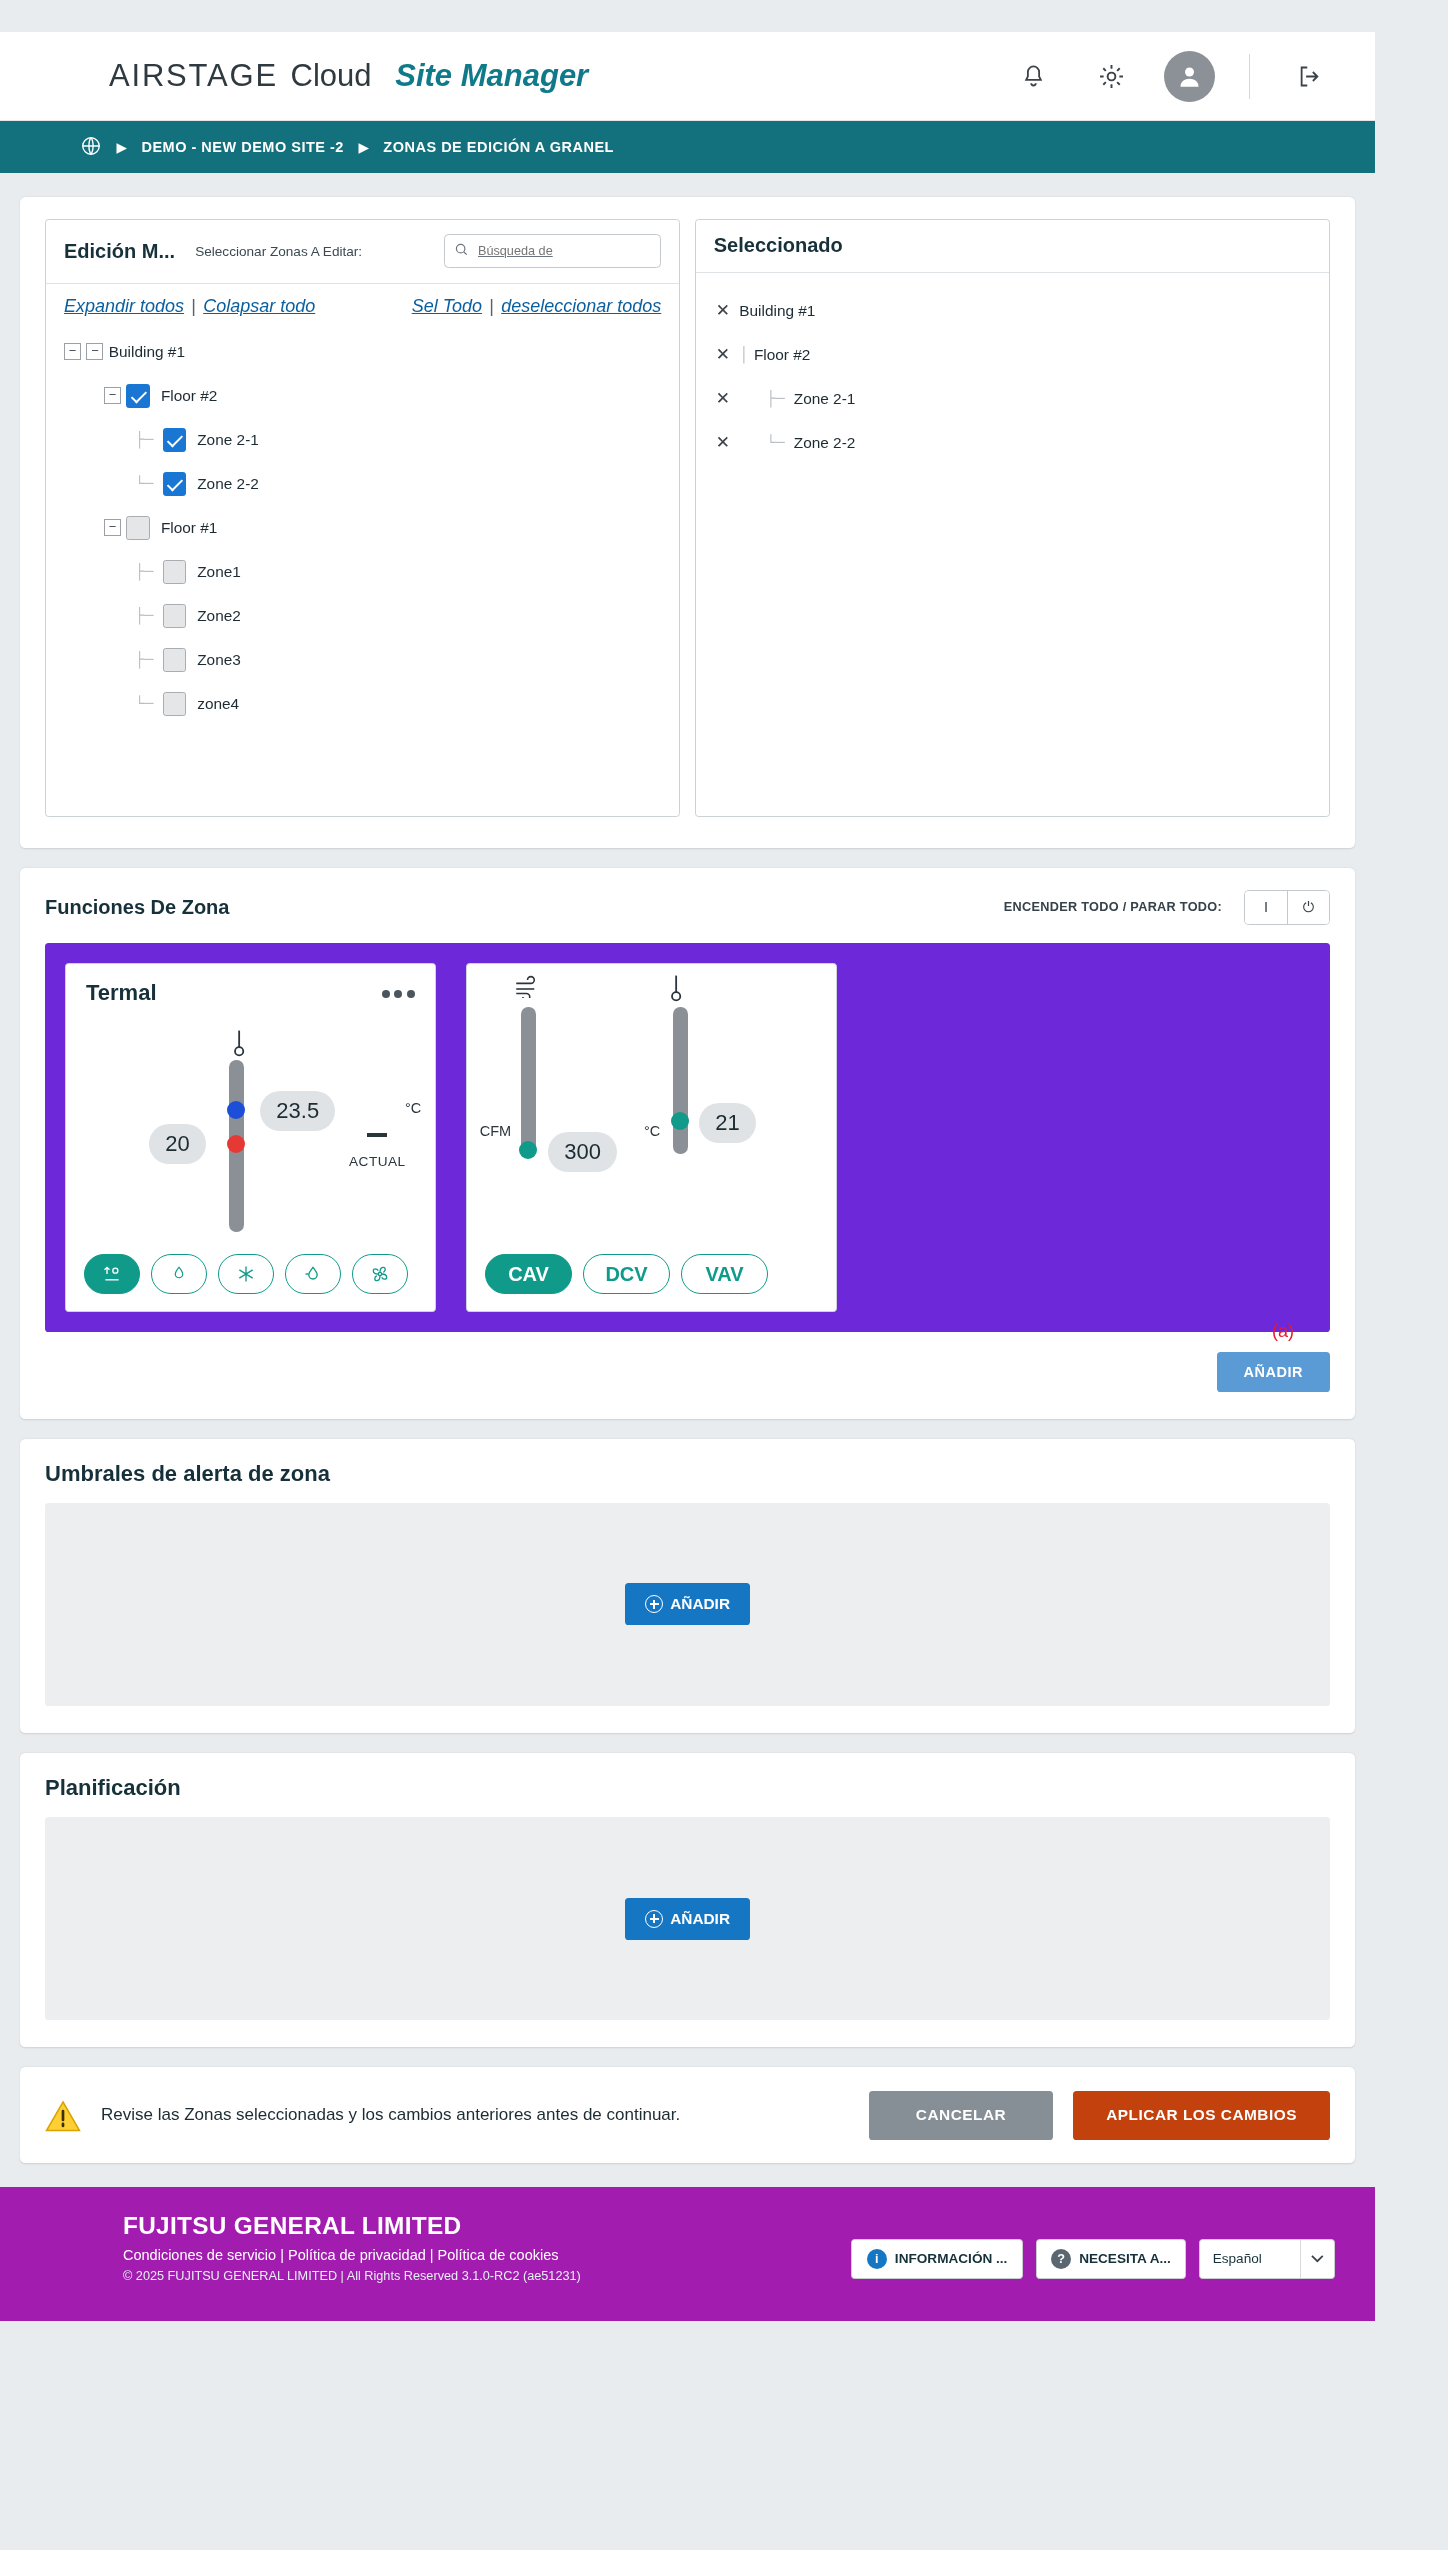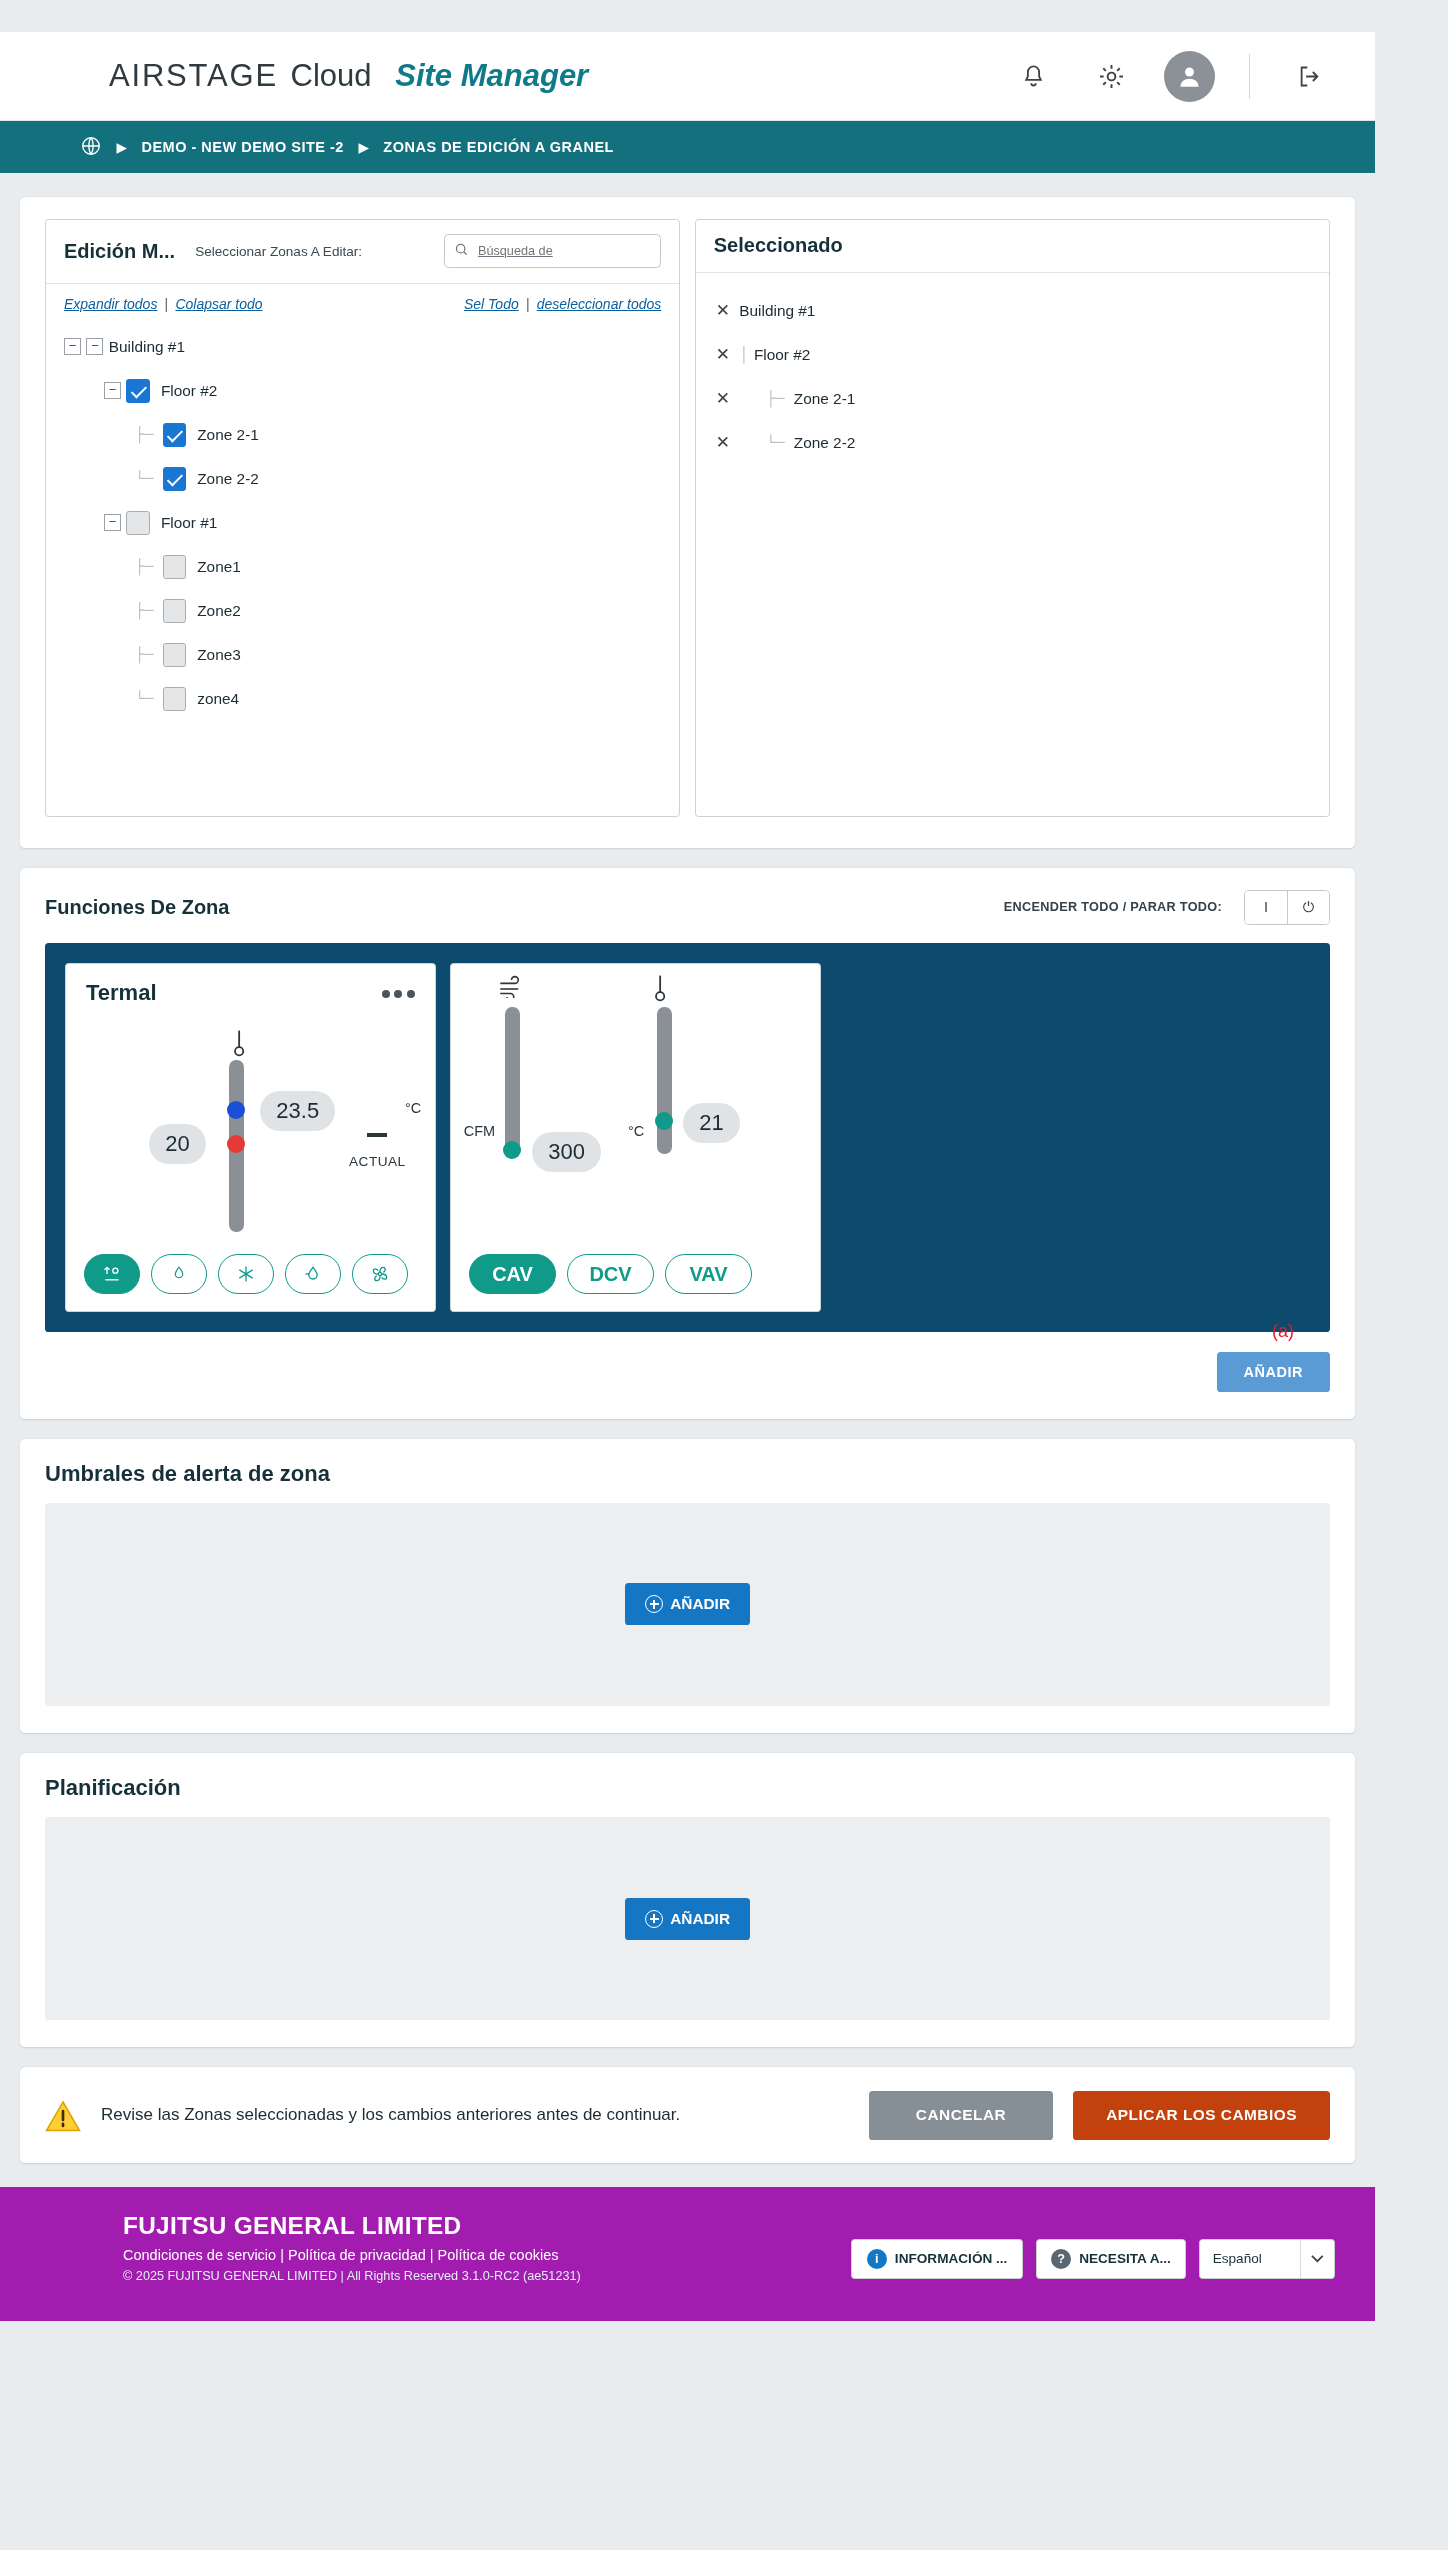--- a/index.html
+++ b/index.html
@@ -48,21 +48,21 @@
   .panel-title { font-size:20px; font-weight:700; color:#17313b; }
   .panel-sub { font-size:13.6px; color:#3c4a52; }
   .search-box {
     margin-left:auto; width:217px; height:34px; border:0.9px solid #c3c9cd; border-radius:4.5px;
     display:flex; align-items:center; gap:7.2px; padding:0 9px; background:#fff;
   }
   .search-box input {
     border:none; outline:none; font-size:12.7px; color:#6c757d; width:100%;
     font-family:"Liberation Sans", sans-serif; background:transparent;text-decoration:underline;
   }
-  .tree-links { display:flex; align-items:flex-end; padding:12.7px 18px 5.4px 18px; font-size:14px; }
+  .tree-links { display:flex; align-items:flex-end; padding:12.7px 18px 5.4px 18px; font-size:18px; }
   .lnk { color:#0a5f9e; text-decoration:underline; cursor:pointer; font-style:italic; }
   .lnk-sep { color:#5a6268; margin:0 7.2px; }
   .tree-links .right { margin-left:auto; }
   .tree { padding:7.2px 18px 18px 18px; min-height:470px; }
   .trow { display:flex; align-items:center; height:44px; font-size:15.4px; color:#1d2b33; }
   .exp {
     width:17px; height:17px; border:0.9px solid #9aa0a5; background:#fff;
     display:inline-flex; align-items:center; justify-content:center;
     font-size:12.7px; line-height:1; color:#3c4248; margin-right:5.4px;
   }
@@ -81,21 +81,21 @@
   
   .func-card { padding:22px 25px 27px 25px; position:relative; }
   .func-head { display:flex; align-items:center; }
   .func-title { font-size:20px; font-weight:700; color:#17313b; }
   .func-right { margin-left:auto; display:flex; align-items:center; gap:22px;text-align:right; }
   .func-right-label { font-size:12.7px; font-weight:700; color:#36424a; letter-spacing:0.3px; }
   .onoff { display:flex; border:0.9px solid #c3c9cd; border-radius:4.5px; overflow:hidden; }
   .onoff div { width:42px; height:33px; display:flex; align-items:center; justify-content:center; background:#fff; font-size:14.5px; color:#36424a; }
   .onoff div + div { border-left:0.9px solid #c3c9cd; }
 
-  .tiles { margin-top:18px; background:#0c4a6e; border-radius:3.6px; padding:20px; display:flex; gap:14px; min-height:389px; }
+  .tiles { margin-top:18px; background:#6d28d9; border-radius:3.6px; padding:20px; display:flex; gap:30px; min-height:389px; }
   .tile { width:371px; background:#fff; border:0.9px solid #cfd4d8; border-radius:3.6px; display:flex; flex-direction:column; }
   .tile-head { display:flex; align-items:center; padding:16.3px 20px 11px 20px; }
   .tile-title { font-size:22px; font-weight:700; color:#17313b; }
   .dots { margin-left:auto; color:#6a7view; }
   .dots span { display:inline-block; width:8.1px; height:8.1px; border-radius:50%; background:#4a555d; margin-left:4.5px; }
   .tile-body { flex:1; position:relative; }
   .tile-foot { padding:12.7px 18px 16.3px 18px; display:flex; gap:11px; }
   .pill {
     height:40px; min-width:56px; padding:0 12.7px; border-radius:22px; border:0.9px solid #0f9a8a;
     display:flex; align-items:center; justify-content:center; color:#0f9a8a; background:#fff;

